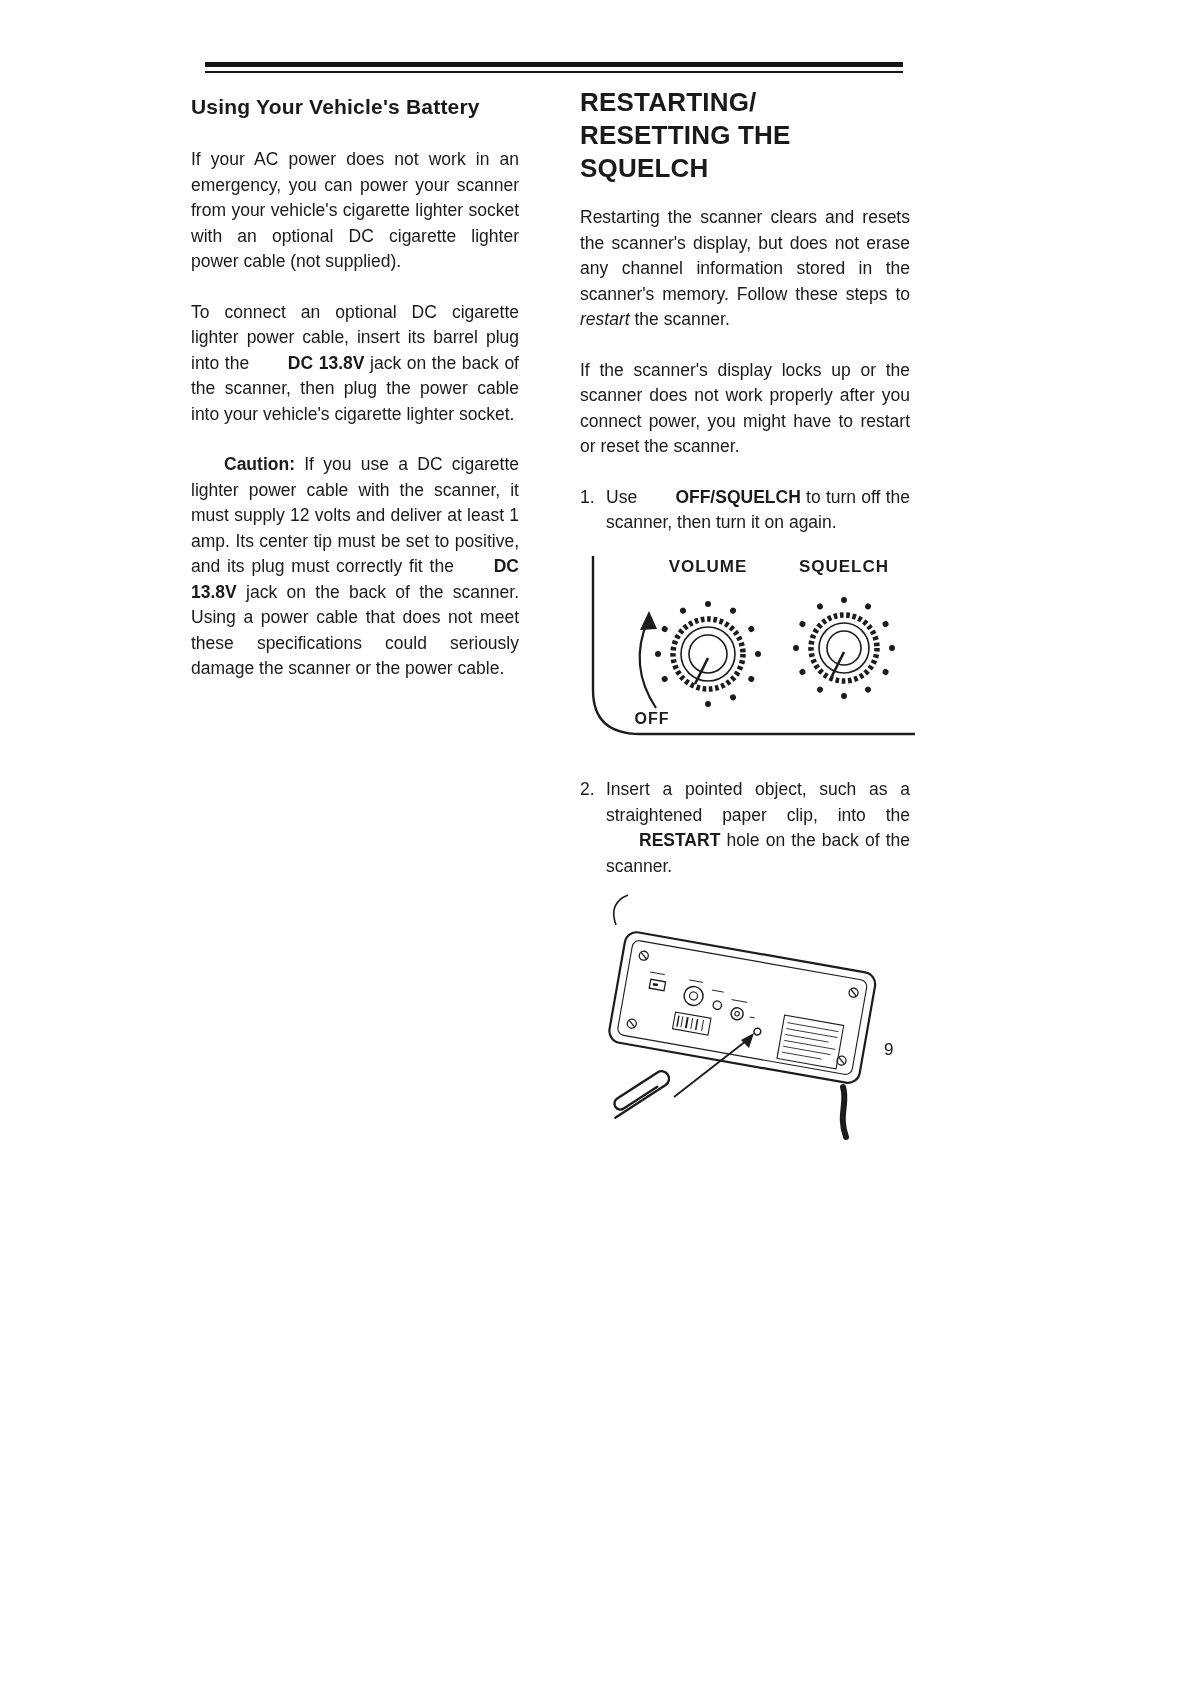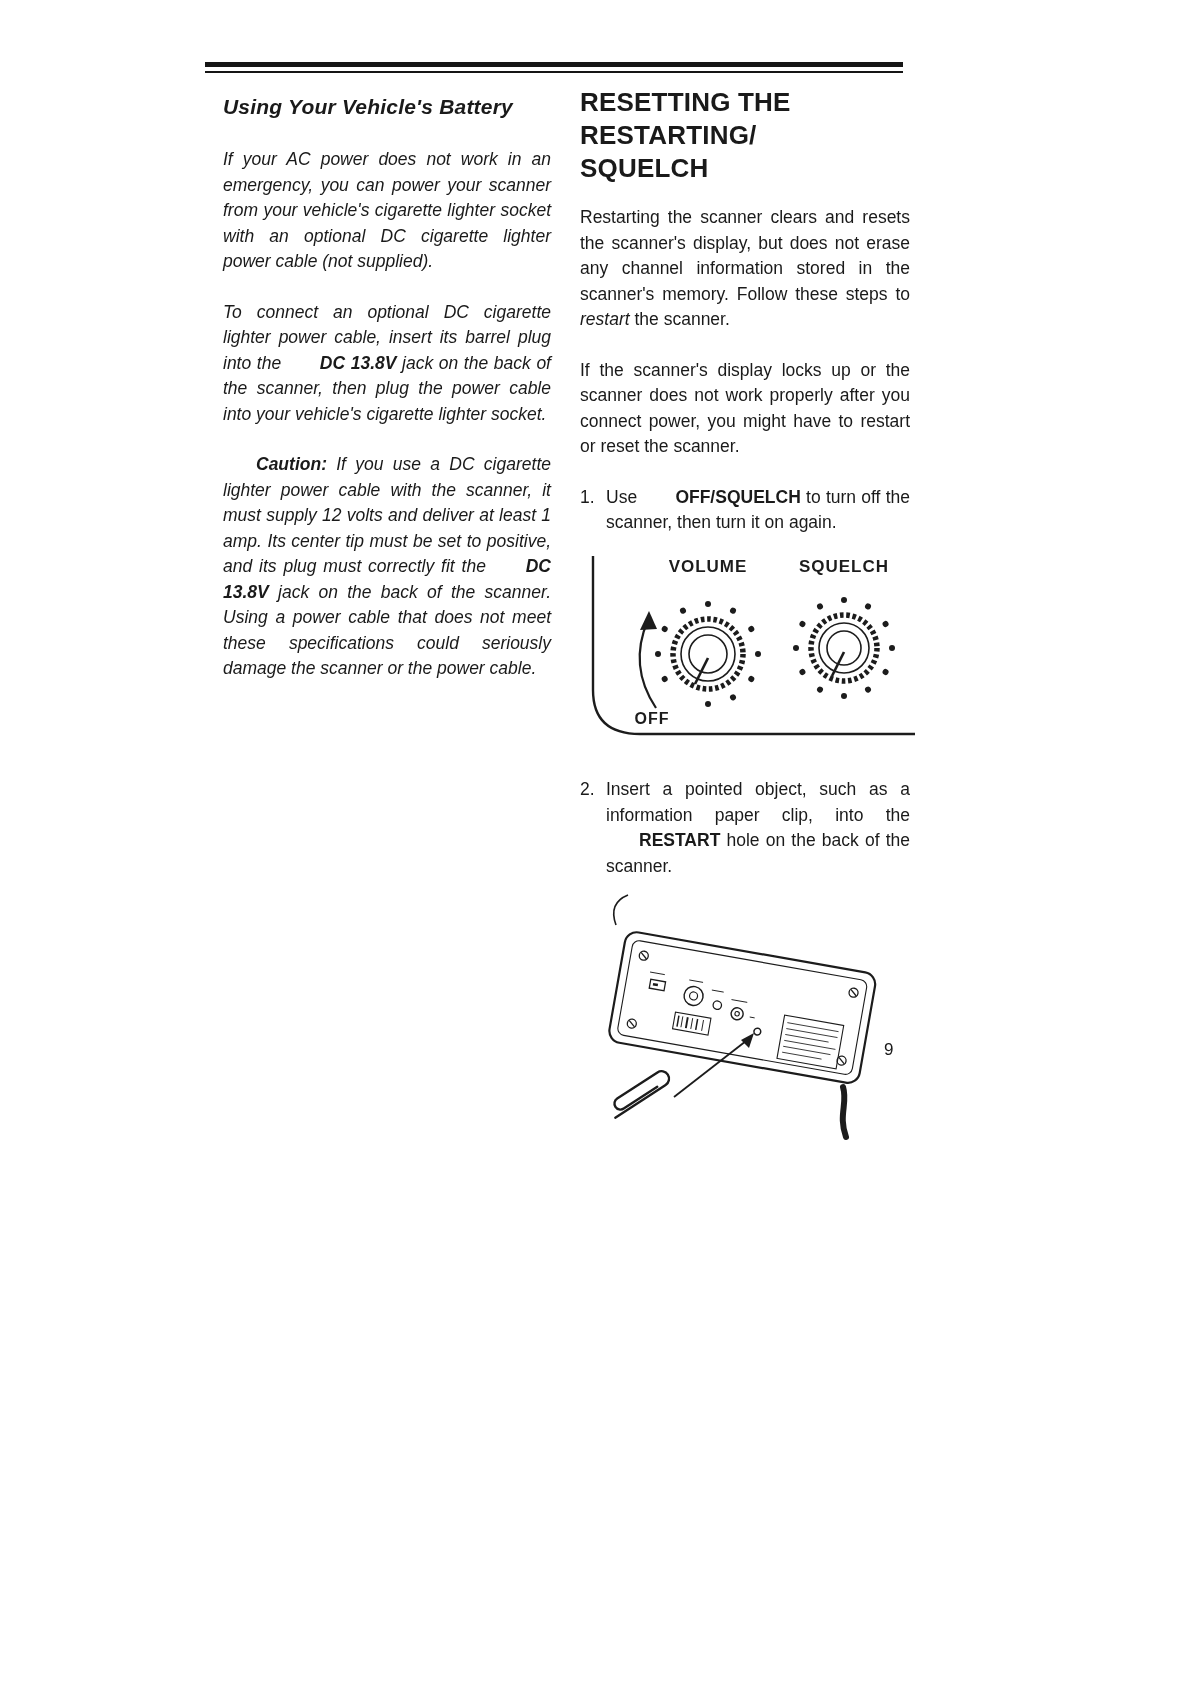--- a/index.html
+++ b/index.html
@@ -11,21 +11,21 @@
     background: #ffffff;
     color: #1a1a1a;
     font-family: "Liberation Sans", sans-serif;
     overflow: hidden;
   }
   .toprule { position: absolute; left: 205px; top: 62px; width: 698px; }
   .toprule .t1 { height: 5px; background: #151515; }
   .toprule .t2 { height: 2px; background: #151515; margin-top: 4px; }
 
   .col { position: absolute; font-size: 17.5px; line-height: 25.5px; }
-  .col-left  { left: 223px; top: 94px;  width: 328px; font-style: italic; }
+  .col-left  { left: 191px; top: 94px;  width: 328px; }
   .col-right { left: 580px; top: 86px;  width: 330px; }
 
   h2.left-head {
     font-size: 21px; line-height: 26px; font-weight: bold;
     margin: 0 0 27px 0; letter-spacing: 0.2px;
   }
   h1.right-head {
     font-size: 26px; line-height: 33px; font-weight: bold;
     margin: 0 0 20px 0; letter-spacing: 0.2px;
   }
@@ -68,22 +68,22 @@
     <p><span>If your AC power does not work in an emergency, you can power your scanner from your vehicle's cigarette lighter socket with an optional DC cigarette lighter power cable (not supplied).</span></p>
 
     <p><span>To connect an optional DC cigarette lighter power cable, insert its barrel plug into the </span><span class="b">DC 13.8V</span><span> jack on the back of the scanner, then plug the power cable into your vehicle's cigarette lighter socket.</span></p>
 
     <p><span class="b">Caution:</span><span> If you use a DC cigarette lighter power cable with the scanner, it must supply 12 volts and deliver at least 1 amp. Its center tip must be set to positive, and its plug must correctly fit the </span><span class="b">DC 13.8V</span><span> jack on the back of the scanner. Using a power cable that does not meet these specifications could seriously damage the scanner or the power cable.</span></p>
 
   </div>
 
   <div class="col col-right">
     <h1 class="right-head">
+      <span class="hl">RESTARTING/</span>
       <span class="hl">RESETTING THE</span>
-      <span class="hl">RESTARTING/</span>
       <span class="hl">SQUELCH</span>
     </h1>
 
     <p><span>Restarting the scanner clears and resets the scanner's display, but does not erase any channel information stored in the scanner's memory. Follow these steps to </span><span class="i">restart</span><span> the scanner.</span></p>
 
     <p><span>If the scanner's display locks up or the scanner does not work properly after you connect power, you might have to restart or reset the scanner.</span></p>
 
     <div class="step">
       <span class="step-num">1.</span>
       <span class="step-body"><span>Use </span><span class="b">OFF/SQUELCH</span><span> to turn off the scanner, then turn it on again.</span></span>
@@ -143,21 +143,21 @@
         </g>
 
         <text x="118" y="24" text-anchor="middle" font-size="17">VOLUME</text>
         <text x="254" y="24" text-anchor="middle" font-size="17">SQUELCH</text>
         <text x="62" y="176" text-anchor="middle" font-size="16">OFF</text>
       </svg>
     </figure>
 
     <div class="step">
       <span class="step-num">2.</span>
-      <span class="step-body"><span>Insert a pointed object, such as a information paper clip, into the </span><span class="b">RESTART</span><span> hole on the back of the scanner.</span></span>
+      <span class="step-body"><span>Insert a pointed object, such as a straightened paper clip, into the </span><span class="b">RESTART</span><span> hole on the back of the scanner.</span></span>
     </div>
 
     <figure class="fig-back">
       <svg viewBox="0 0 310 252" width="310" height="252">
         <g fill="none" stroke="#1c1c1c">
 
           <path d="M 28 4 Q 8 12 16 34" stroke-width="1.6"></path>
 
           <g transform="rotate(10 30 45)">
             <rect x="26" y="40" width="254" height="112" rx="12" stroke-width="2.2"></rect>

